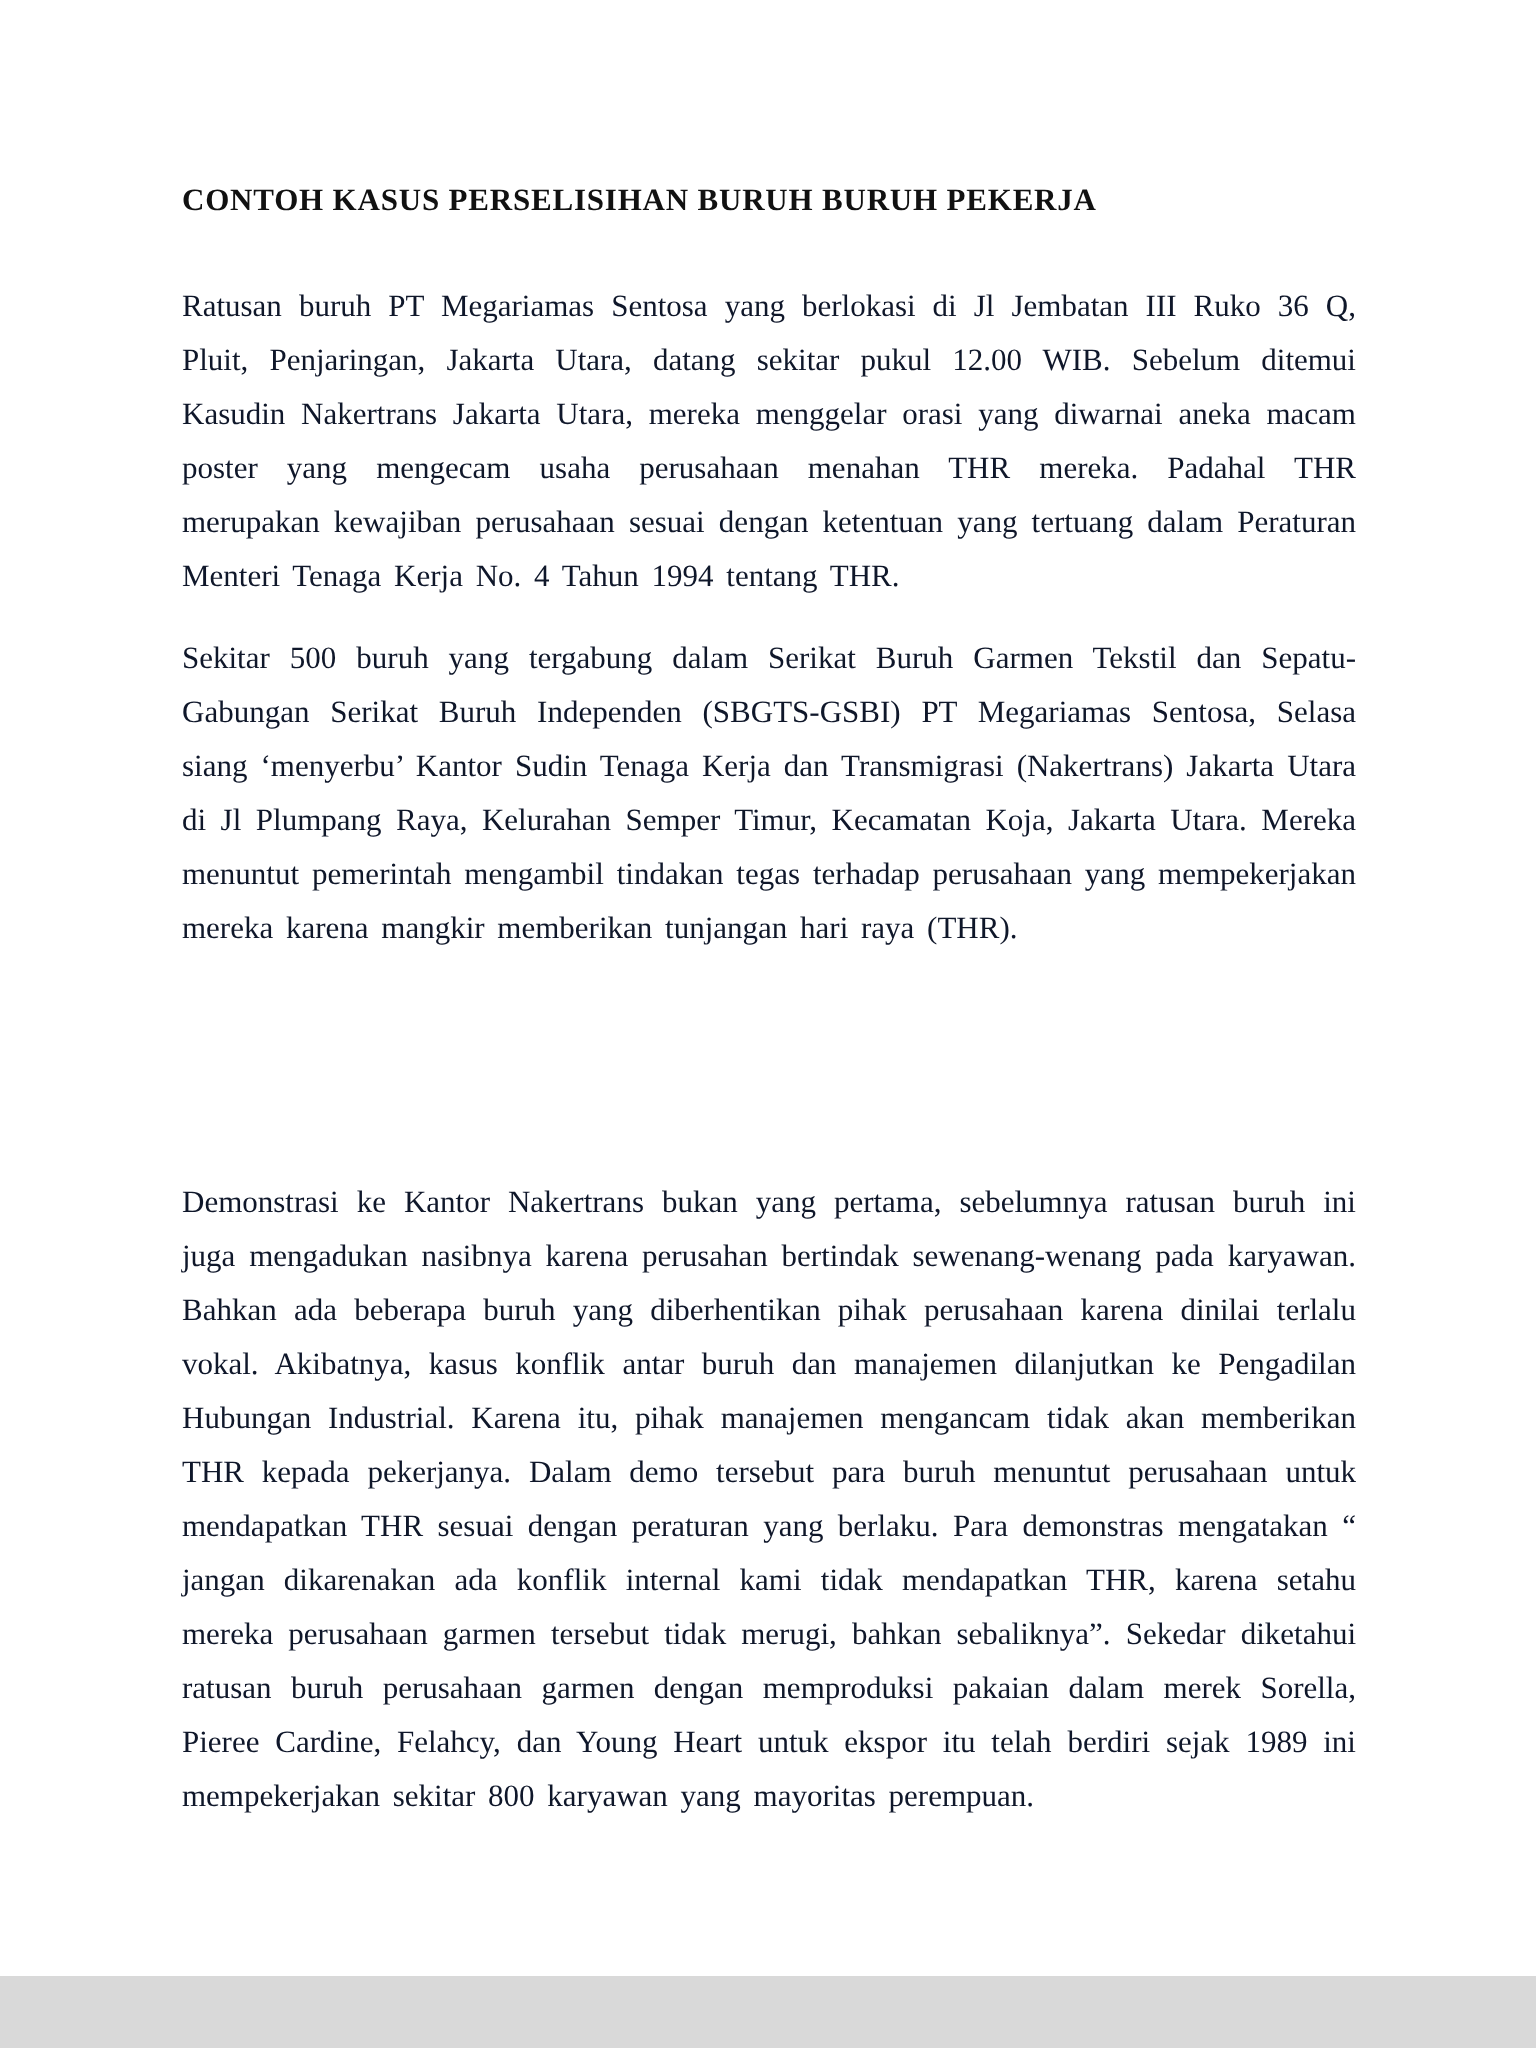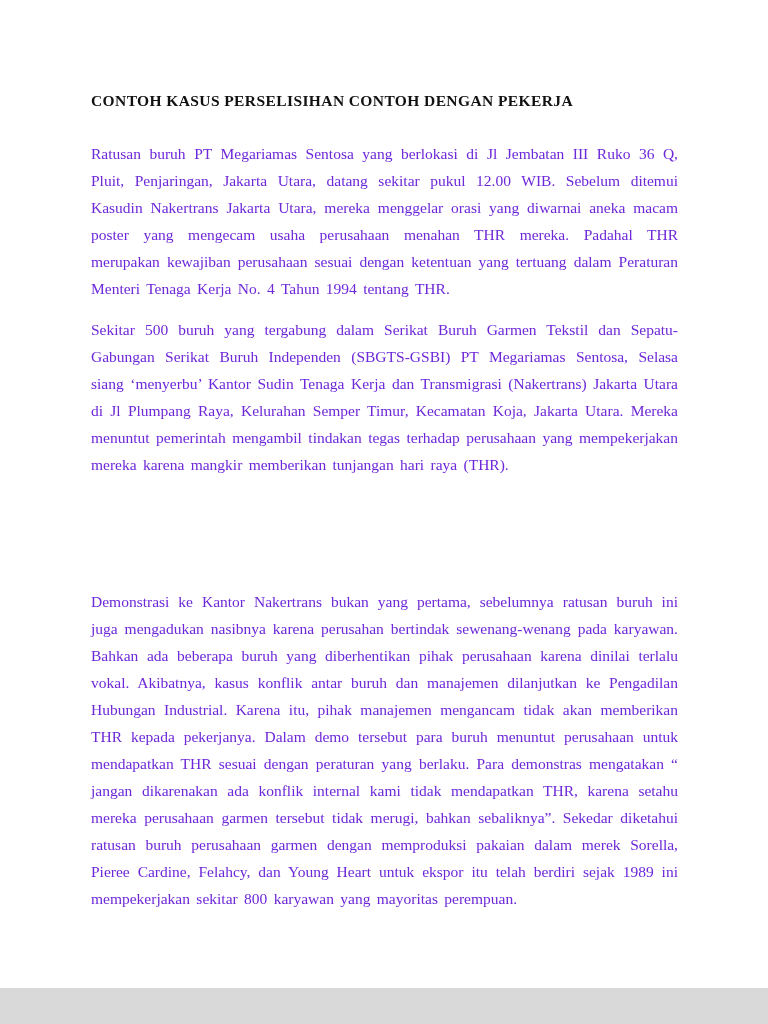--- a/index.html
+++ b/index.html
@@ -35,40 +35,40 @@
     letter-spacing: 0.4px;
     margin: 0 0 30px 0;
     color: #111111;
   }
   .para {
     font-size: 15.5px;
     line-height: 27px;
     text-align: justify;
     word-spacing: 2.5px;
     margin: 11px 0 14px 0;
-    color: #6d28d9;
+    color: #0f172a;
   }
   .para-gap {
     margin-top: 110px;
   }
   .page-gap {
     position: absolute;
     left: 0;
     top: 988px;
     width: 768px;
     height: 36px;
     background: #d9d9d9;
   }
 </style>
 </head>
 <body>
 
 <div class="viewport">
   <div class="page">
     <div class="page-inner">
-      <h1 class="doc-title">CONTOH KASUS PERSELISIHAN CONTOH DENGAN PEKERJA</h1>
+      <h1 class="doc-title">CONTOH KASUS PERSELISIHAN BURUH BURUH PEKERJA</h1>
       <p class="para">Ratusan buruh PT Megariamas Sentosa yang berlokasi di Jl Jembatan III Ruko 36 Q, Pluit, Penjaringan, Jakarta Utara, datang sekitar pukul 12.00 WIB. Sebelum ditemui Kasudin Nakertrans Jakarta Utara, mereka menggelar orasi yang diwarnai aneka macam poster yang mengecam usaha perusahaan menahan THR mereka. Padahal THR merupakan kewajiban perusahaan sesuai dengan ketentuan yang tertuang dalam Peraturan Menteri Tenaga Kerja No. 4 Tahun 1994 tentang THR.</p>
       <p class="para">Sekitar 500 buruh yang tergabung dalam Serikat Buruh Garmen Tekstil dan Sepatu-Gabungan Serikat Buruh Independen (SBGTS-GSBI) PT Megariamas Sentosa, Selasa siang ‘menyerbu’ Kantor Sudin Tenaga Kerja dan Transmigrasi (Nakertrans) Jakarta Utara di Jl Plumpang Raya, Kelurahan Semper Timur, Kecamatan Koja, Jakarta Utara. Mereka menuntut pemerintah mengambil tindakan tegas terhadap perusahaan yang mempekerjakan mereka karena mangkir memberikan tunjangan hari raya (THR).</p>
       <p class="para para-gap">Demonstrasi ke Kantor Nakertrans bukan yang pertama, sebelumnya ratusan buruh ini juga mengadukan nasibnya karena perusahan bertindak sewenang-wenang pada karyawan. Bahkan ada beberapa buruh yang diberhentikan pihak perusahaan karena dinilai terlalu vokal. Akibatnya, kasus konflik antar buruh dan manajemen dilanjutkan ke Pengadilan Hubungan Industrial. Karena itu, pihak manajemen mengancam tidak akan memberikan THR kepada pekerjanya. Dalam demo tersebut para buruh menuntut perusahaan untuk mendapatkan THR sesuai dengan peraturan yang berlaku. Para demonstras mengatakan “ jangan dikarenakan ada konflik internal kami tidak mendapatkan THR, karena setahu mereka perusahaan garmen tersebut tidak merugi, bahkan sebaliknya”. Sekedar diketahui ratusan buruh perusahaan garmen dengan memproduksi pakaian dalam merek Sorella, Pieree Cardine, Felahcy, dan Young Heart untuk ekspor itu telah berdiri sejak 1989 ini mempekerjakan sekitar 800 karyawan yang mayoritas perempuan.</p>
     </div>
   </div>
   <div class="page-gap"></div>
 </div>
 
 </body></html>

